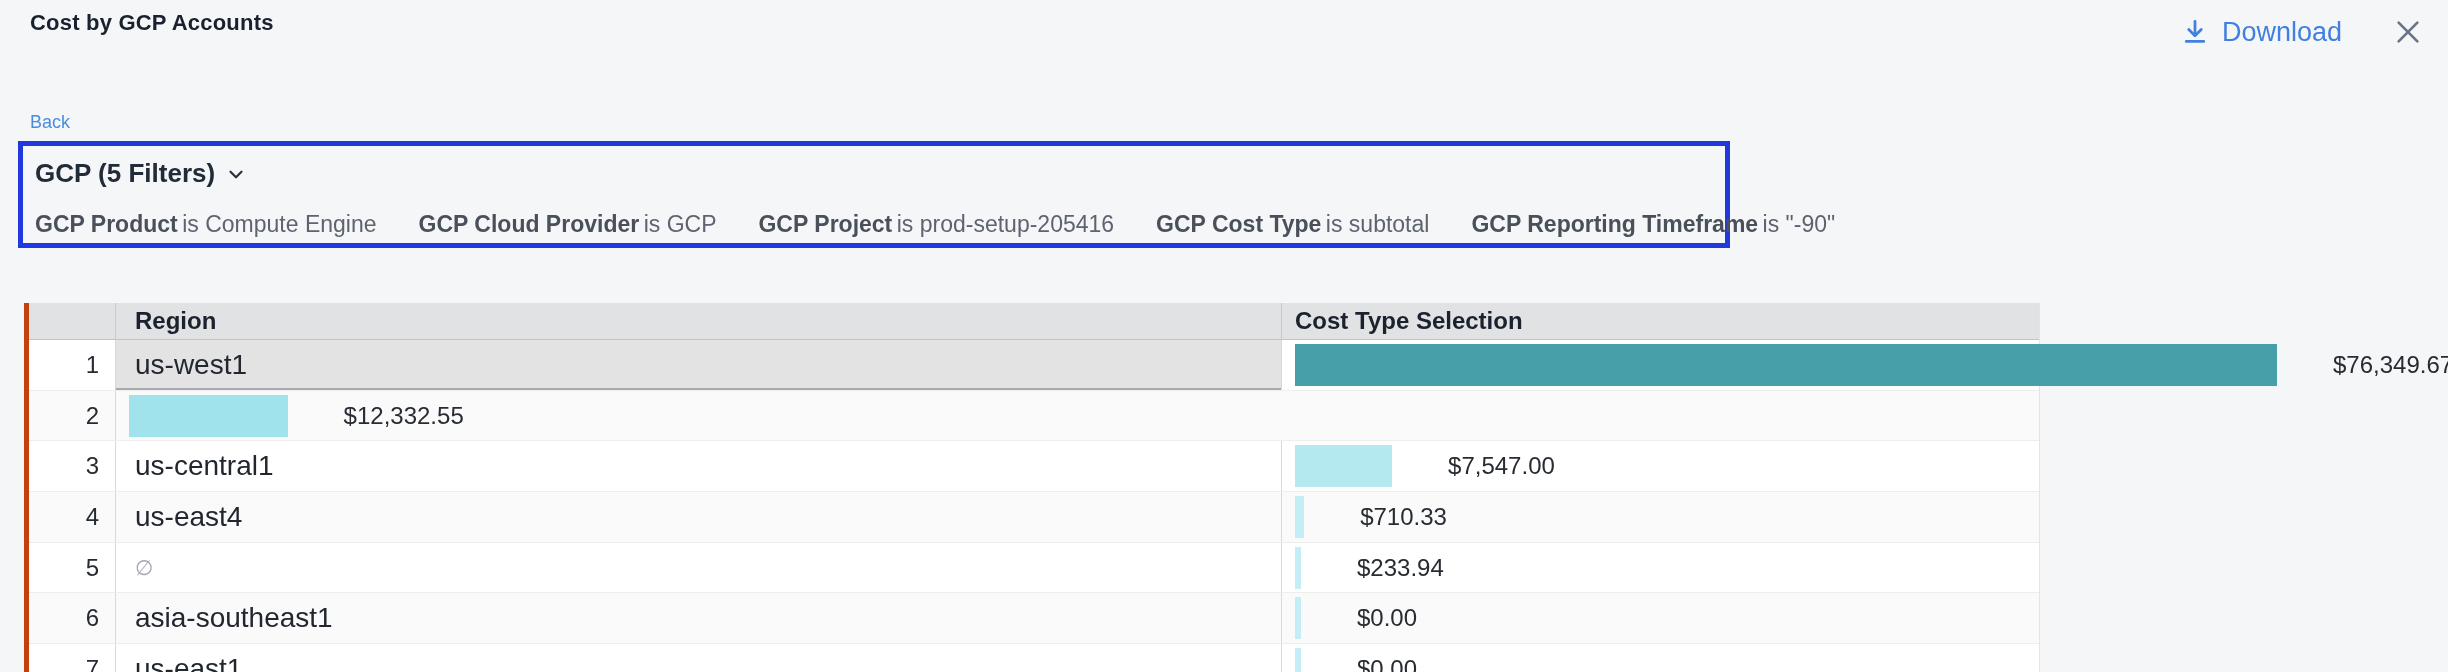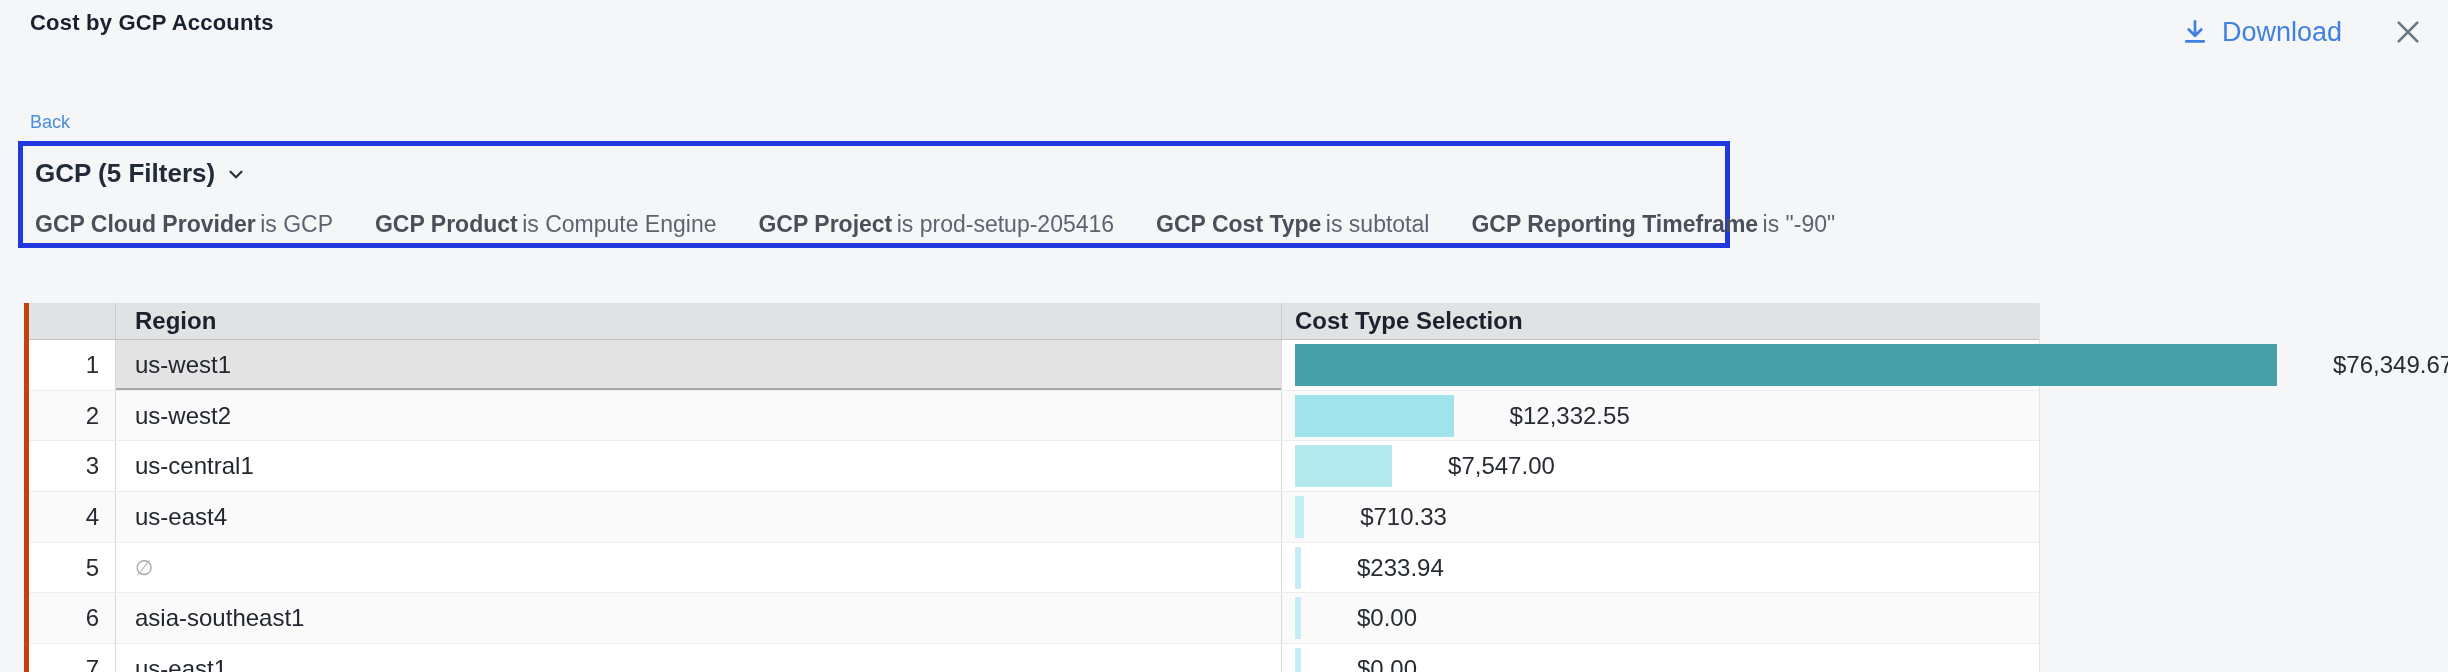--- a/index.html
+++ b/index.html
@@ -84,21 +84,21 @@
     border-bottom: 1px solid #ededee; cursor: pointer;
   }
   .trow.stripe { background: #fafafb; }
   .cell-num {
     display: flex; align-items: center; justify-content: flex-end;
     padding-right: 16px; font-size: 24px; color: #262b33;
     border-right: 1px solid #d8d9da;
   }
   .cell-region {
     display: flex; align-items: center; padding-left: 19px;
-    font-size: 24px; color: #22272f;
+    font-size: 28px; color: #22272f;
     border-right: 1px solid #d8d9da;
   }
   .trow.selected .cell-region {
     background: #e3e3e4;
     box-shadow: inset 0 -2px 0 #a6a9ad;
   }
   .cell-region.null-val { color: #a4a9b0; font-size: 21px; }
   .cell-cost {
     display: flex; align-items: center; padding-left: 13px; gap: 43px;
   }
@@ -133,27 +133,27 @@
 
 <div class="filter-box" style="border-color: rgb(32, 56, 221); padding-left: 12px;">
   <div class="filter-dropdown">
     <span class="dd-label">GCP (5 Filters)</span>
     <svg class="icon-svg" width="22" height="22" viewBox="0 0 24 24" fill="none" stroke="#2a313c" stroke-width="2.4" stroke-linecap="round" stroke-linejoin="round">
       <polyline points="6,9.5 12,15.5 18,9.5"></polyline>
     </svg>
   </div>
   <div class="filter-items">
   <div class="filter-item">
+    <span class="f-label">GCP Product</span>
+    <span class="f-cond"> is Compute Engine</span>
+  </div>
+
+  <div class="filter-item">
     <span class="f-label">GCP Cloud Provider</span>
     <span class="f-cond"> is GCP</span>
-  </div>
-
-  <div class="filter-item">
-    <span class="f-label">GCP Product</span>
-    <span class="f-cond"> is Compute Engine</span>
   </div>
 
   <div class="filter-item">
     <span class="f-label">GCP Project</span>
     <span class="f-cond"> is prod-setup-205416</span>
   </div>
 
   <div class="filter-item">
     <span class="f-label">GCP Cost Type</span>
     <span class="f-cond"> is subtotal</span>
@@ -177,21 +177,20 @@
     <div class="col-num cell-num">1</div>
     <div class="col-region cell-region">us-west1</div>
     <div class="col-cost cell-cost">
       <div class="bar" style="width: 982px; background: rgb(71, 159, 169);"></div>
       <span class="bar-value">$76,349.67</span>
     </div>
   </div>
 
   <div class="trow stripe">
     <div class="col-num cell-num">2</div>
-    <div class="col-region cell-region">us-west2</div>
     <div class="col-cost cell-cost">
       <div class="bar" style="width: 158.62px; background: rgb(160, 227, 236);"></div>
       <span class="bar-value">$12,332.55</span>
     </div>
   </div>
 
   <div class="trow">
     <div class="col-num cell-num">3</div>
     <div class="col-region cell-region">us-central1</div>
     <div class="col-cost cell-cost">

